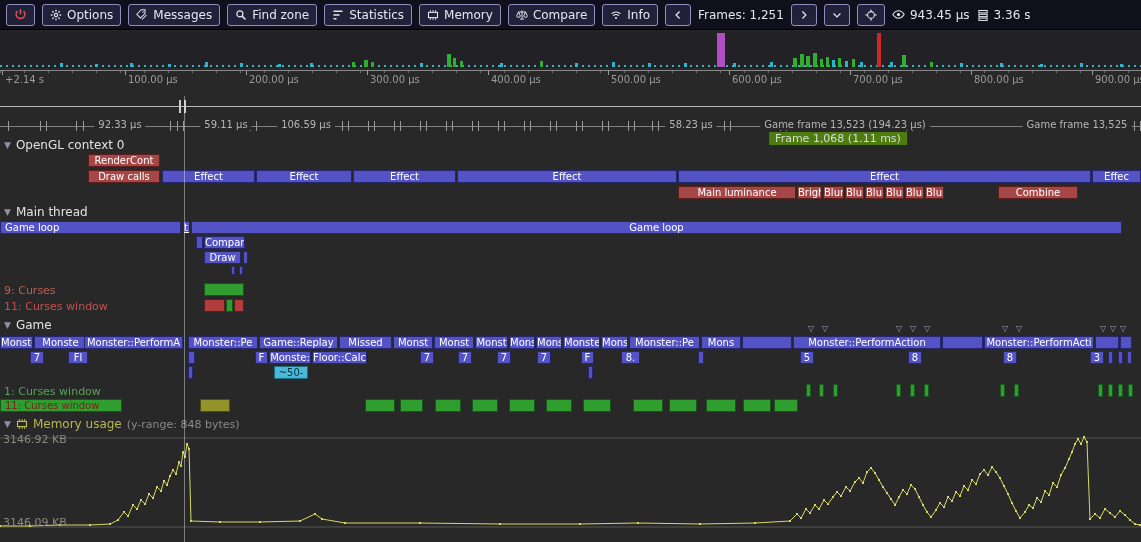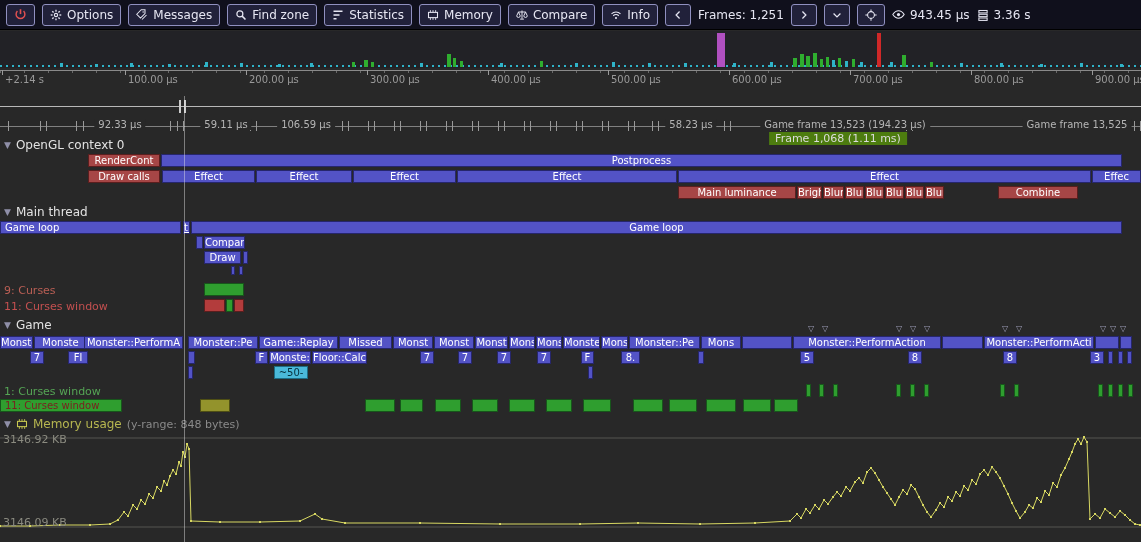--- a/index.html
+++ b/index.html
@@ -511,21 +511,20 @@
     <span class="marker" style="left: 822px; top: 325px;">▽</span>
     <span class="marker" style="left: 896px; top: 325px;">▽</span>
     <span class="marker" style="left: 910px; top: 325px;">▽</span>
     <span class="marker" style="left: 924px; top: 325px;">▽</span>
     <span class="marker" style="left: 1002px; top: 325px;">▽</span>
     <span class="marker" style="left: 1016px; top: 325px;">▽</span>
     <span class="marker" style="left: 1100px; top: 325px;">▽</span>
     <span class="marker" style="left: 1110px; top: 325px;">▽</span>
     <span class="marker" style="left: 1120px; top: 325px;">▽</span>
     <div class="zone red" style="left: 88px; width: 72px; top: 154px;">RenderCont</div>
-    <div class="zone purple" style="left: 161px; width: 961px; top: 154px;">Postprocess</div>
     <div class="zone red" style="left: 88px; width: 72px; top: 170px;">Draw calls</div>
     <div class="zone purple" style="left: 162px; width: 93px; top: 170px;">Effect</div>
     <div class="zone purple" style="left: 256px; width: 96px; top: 170px;">Effect</div>
     <div class="zone purple" style="left: 353px; width: 103px; top: 170px;">Effect</div>
     <div class="zone purple" style="left: 457px; width: 220px; top: 170px;">Effect</div>
     <div class="zone purple" style="left: 678px; width: 413px; top: 170px;">Effect</div>
     <div class="zone purple" style="left: 1092px; width: 49px; top: 170px;">Effec</div>
     <div class="zone red" style="left: 678px; width: 118px; top: 186px;">Main luminance</div>
     <div class="zone red" style="left: 797px; width: 25px; top: 186px;">Brigh</div>
     <div class="zone red" style="left: 823px; width: 21px; top: 186px;">Blur</div>

